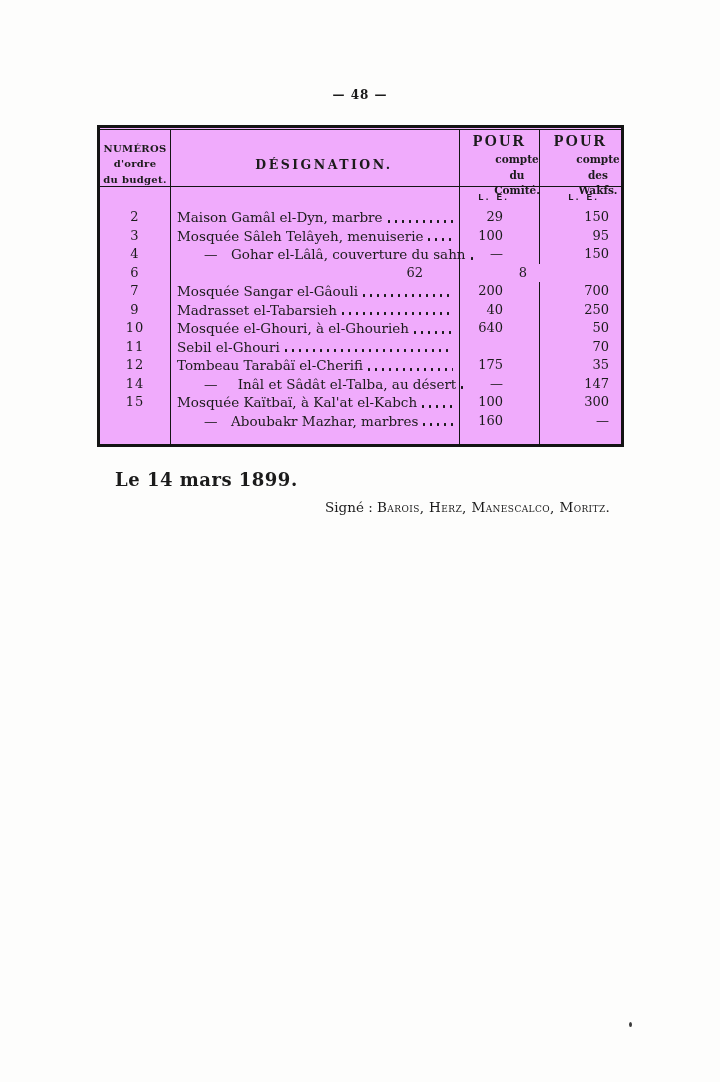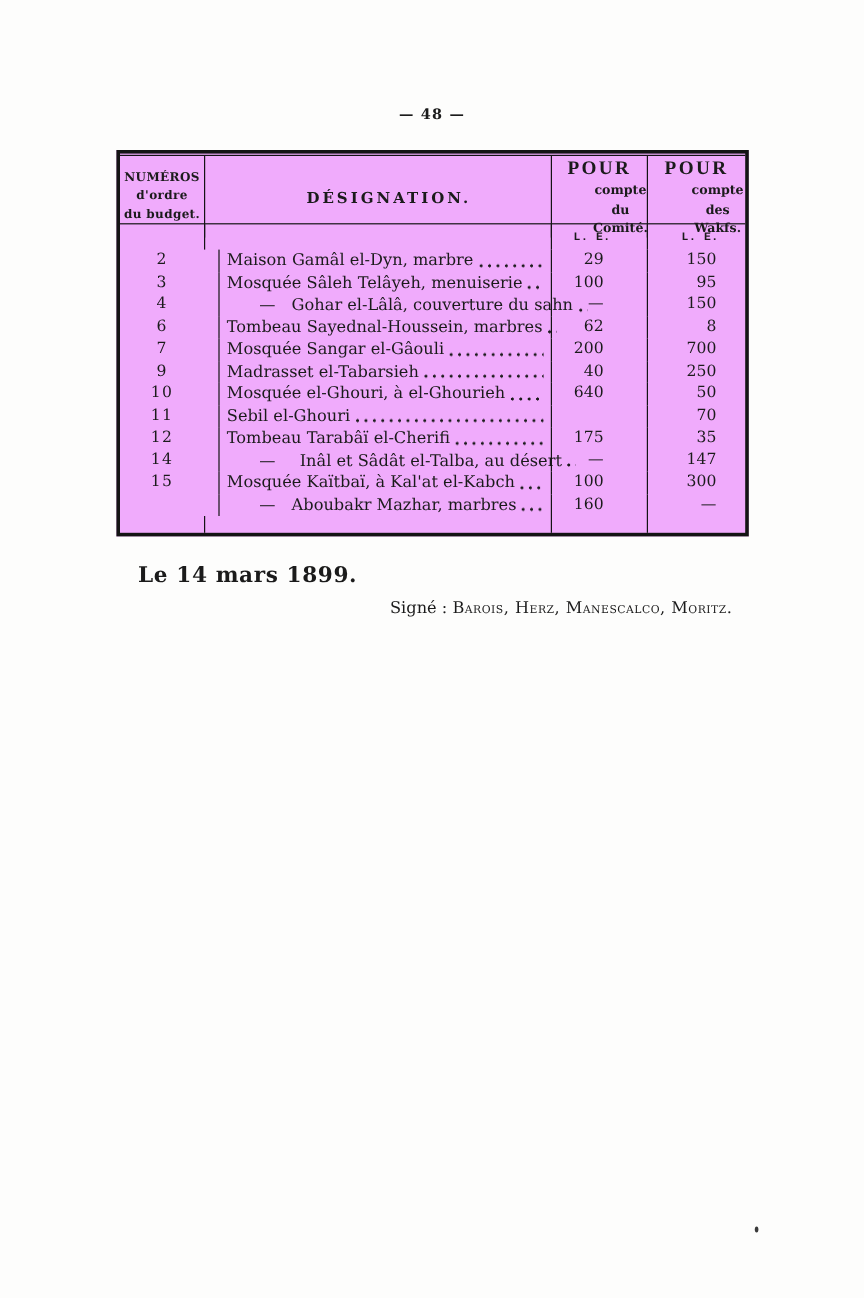--- a/index.html
+++ b/index.html
@@ -102,41 +102,40 @@
     line-height: 18.5px;
   }
   .data-row .c1 {
     text-align: center;
     font-size: 13px;
     letter-spacing: 1px;
   }
   .data-row .c2 {
     display: flex;
     padding: 0 5px 0 6px;
-    margin-left: 12px;
   }
   .data-row .c2 .txt { white-space: pre; }
   .leader {
     flex: 1 1 auto;
     align-self: flex-end;
     height: 5px;
     margin: 0 1px 3px 4px;
     background-image: radial-gradient(circle at 2px 2.5px, #1b1b1b 1.1px, transparent 1.5px);
     background-size: 7px 5px;
     background-repeat: repeat-x;
     min-width: 8px;
   }
   .data-row .c3 {
     text-align: right;
     padding-right: 36px;
     font-size: 13px;
   }
   .data-row .c4 {
     text-align: right;
-    padding-right: 24px;
+    padding-right: 12px;
     font-size: 13px;
   }
   .filler-row { height: 14px; }
   .footer-date {
     position: absolute;
     left: 115px;
     top: 469px;
     font-size: 18px;
     letter-spacing: 0.5px;
     font-weight: bold;
@@ -221,24 +220,20 @@
       <div class="c1">4</div>
       <div class="c2">
           <span class="txt">  — Gohar el-Lâlâ, couverture du sahn</span>
           <span class="leader"></span>
         </div>
       <div class="c3">—</div>
       <div class="c4">150</div>
     </div>
     <div class="row data-row">
       <div class="c1">6</div>
-      <div class="c2">
-          <span class="txt">Tombeau Sayednal-Houssein, marbres</span>
-          <span class="leader"></span>
-        </div>
       <div class="c3">62</div>
       <div class="c4">8</div>
     </div>
     <div class="row data-row">
       <div class="c1">7</div>
       <div class="c2">
           <span class="txt">Mosquée Sangar el-Gâouli</span>
           <span class="leader"></span>
         </div>
       <div class="c3">200</div>

